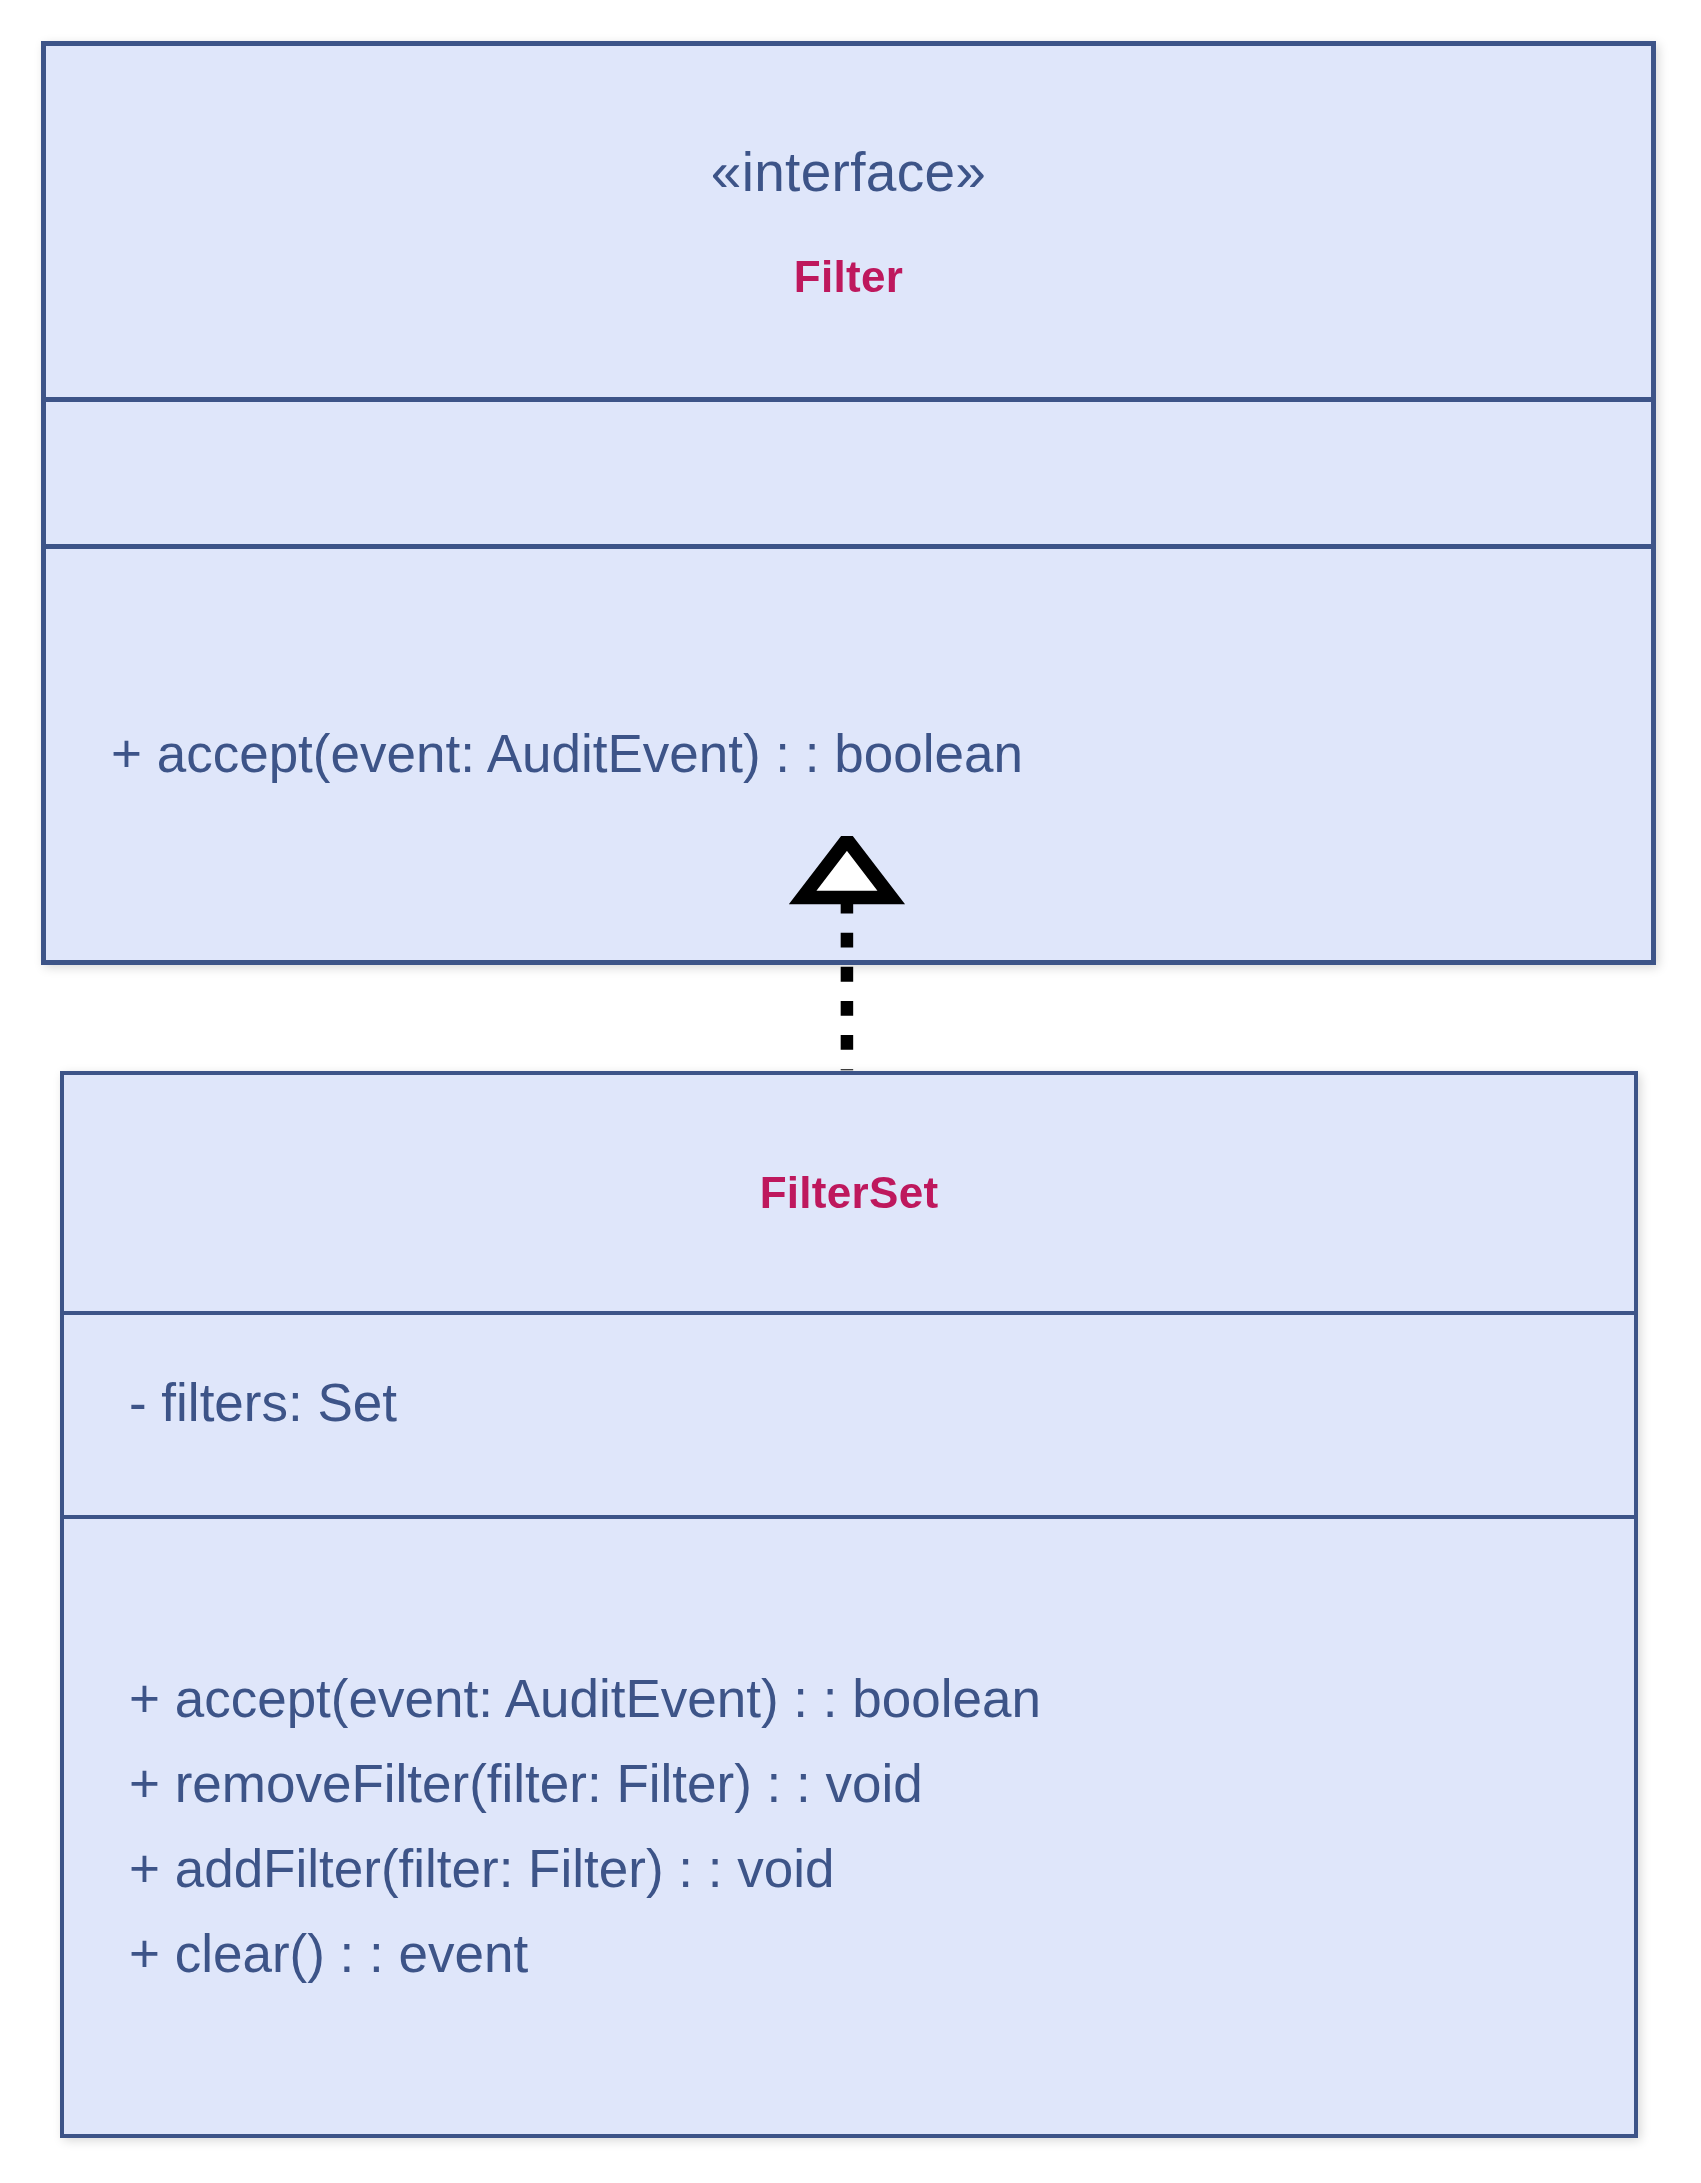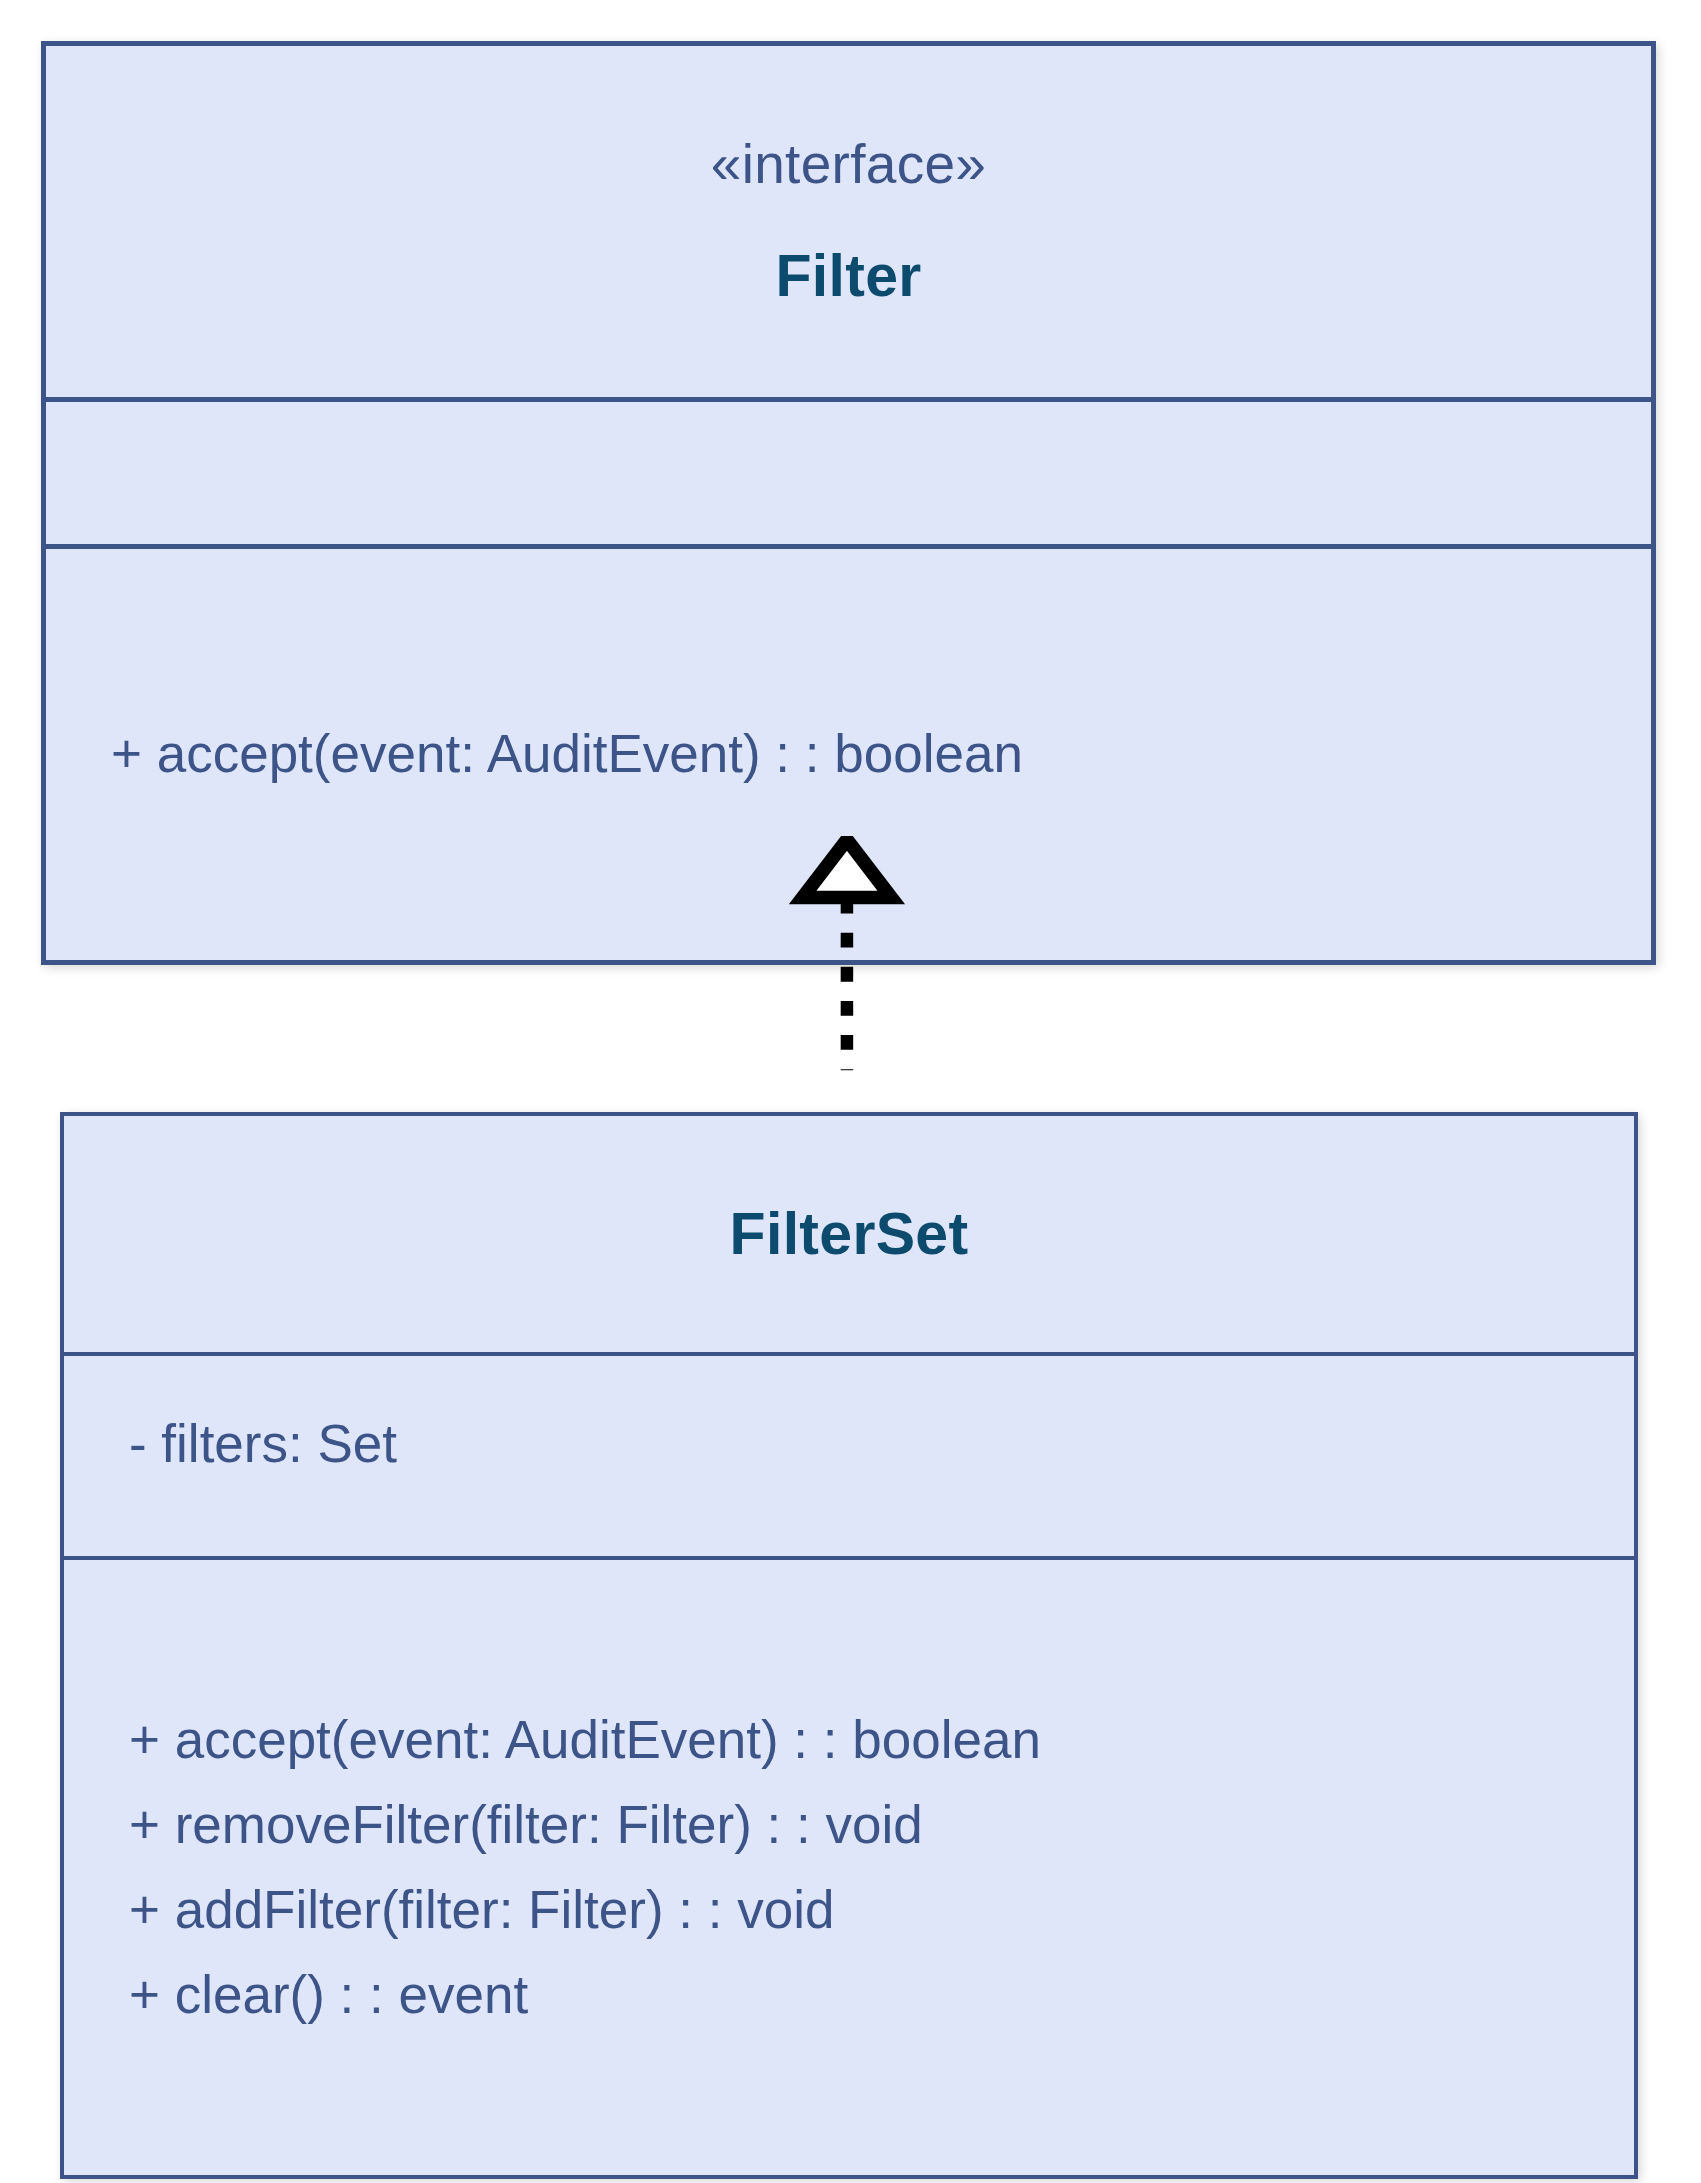--- a/index.html
+++ b/index.html
@@ -39,21 +39,21 @@
     left: 41px;
     top: 41px;
     width: 1615px;
     height: 924px;
     border-width: 5.7px;
     box-shadow: 3.4px 3.4px 10.2px rgba(0,0,0,0.17);
   }
 
   .uml-class.class-box {
     left: 60px;
-    top: 1112px;
+    top: 1071px;
     width: 1578px;
     height: 1067px;
     border-width: 4px;
     box-shadow: 3.4px 3.4px 10.2px rgba(0,0,0,0.17);
   }
 
   
   .compartment {
     box-sizing: border-box;
     position: relative;
@@ -80,22 +80,22 @@
   .stereotype {
     color: #3d5488;
     font-size: 55px;
     font-weight: 400;
     line-height: 1.0;
     letter-spacing: 0.3px;
     white-space: nowrap;
   }
 
   .class-name {
-    color: #0c4a6e;
-    font-size: 59px;
+    color: #be185d;
+    font-size: 44px;
     font-weight: 700;
     line-height: 1.0;
     letter-spacing: 0.3px;
     white-space: nowrap;
     margin-top: 55px;
   }
   .class-box .class-name { margin-top: 0; }
 
   
   .compartment.attributes {

